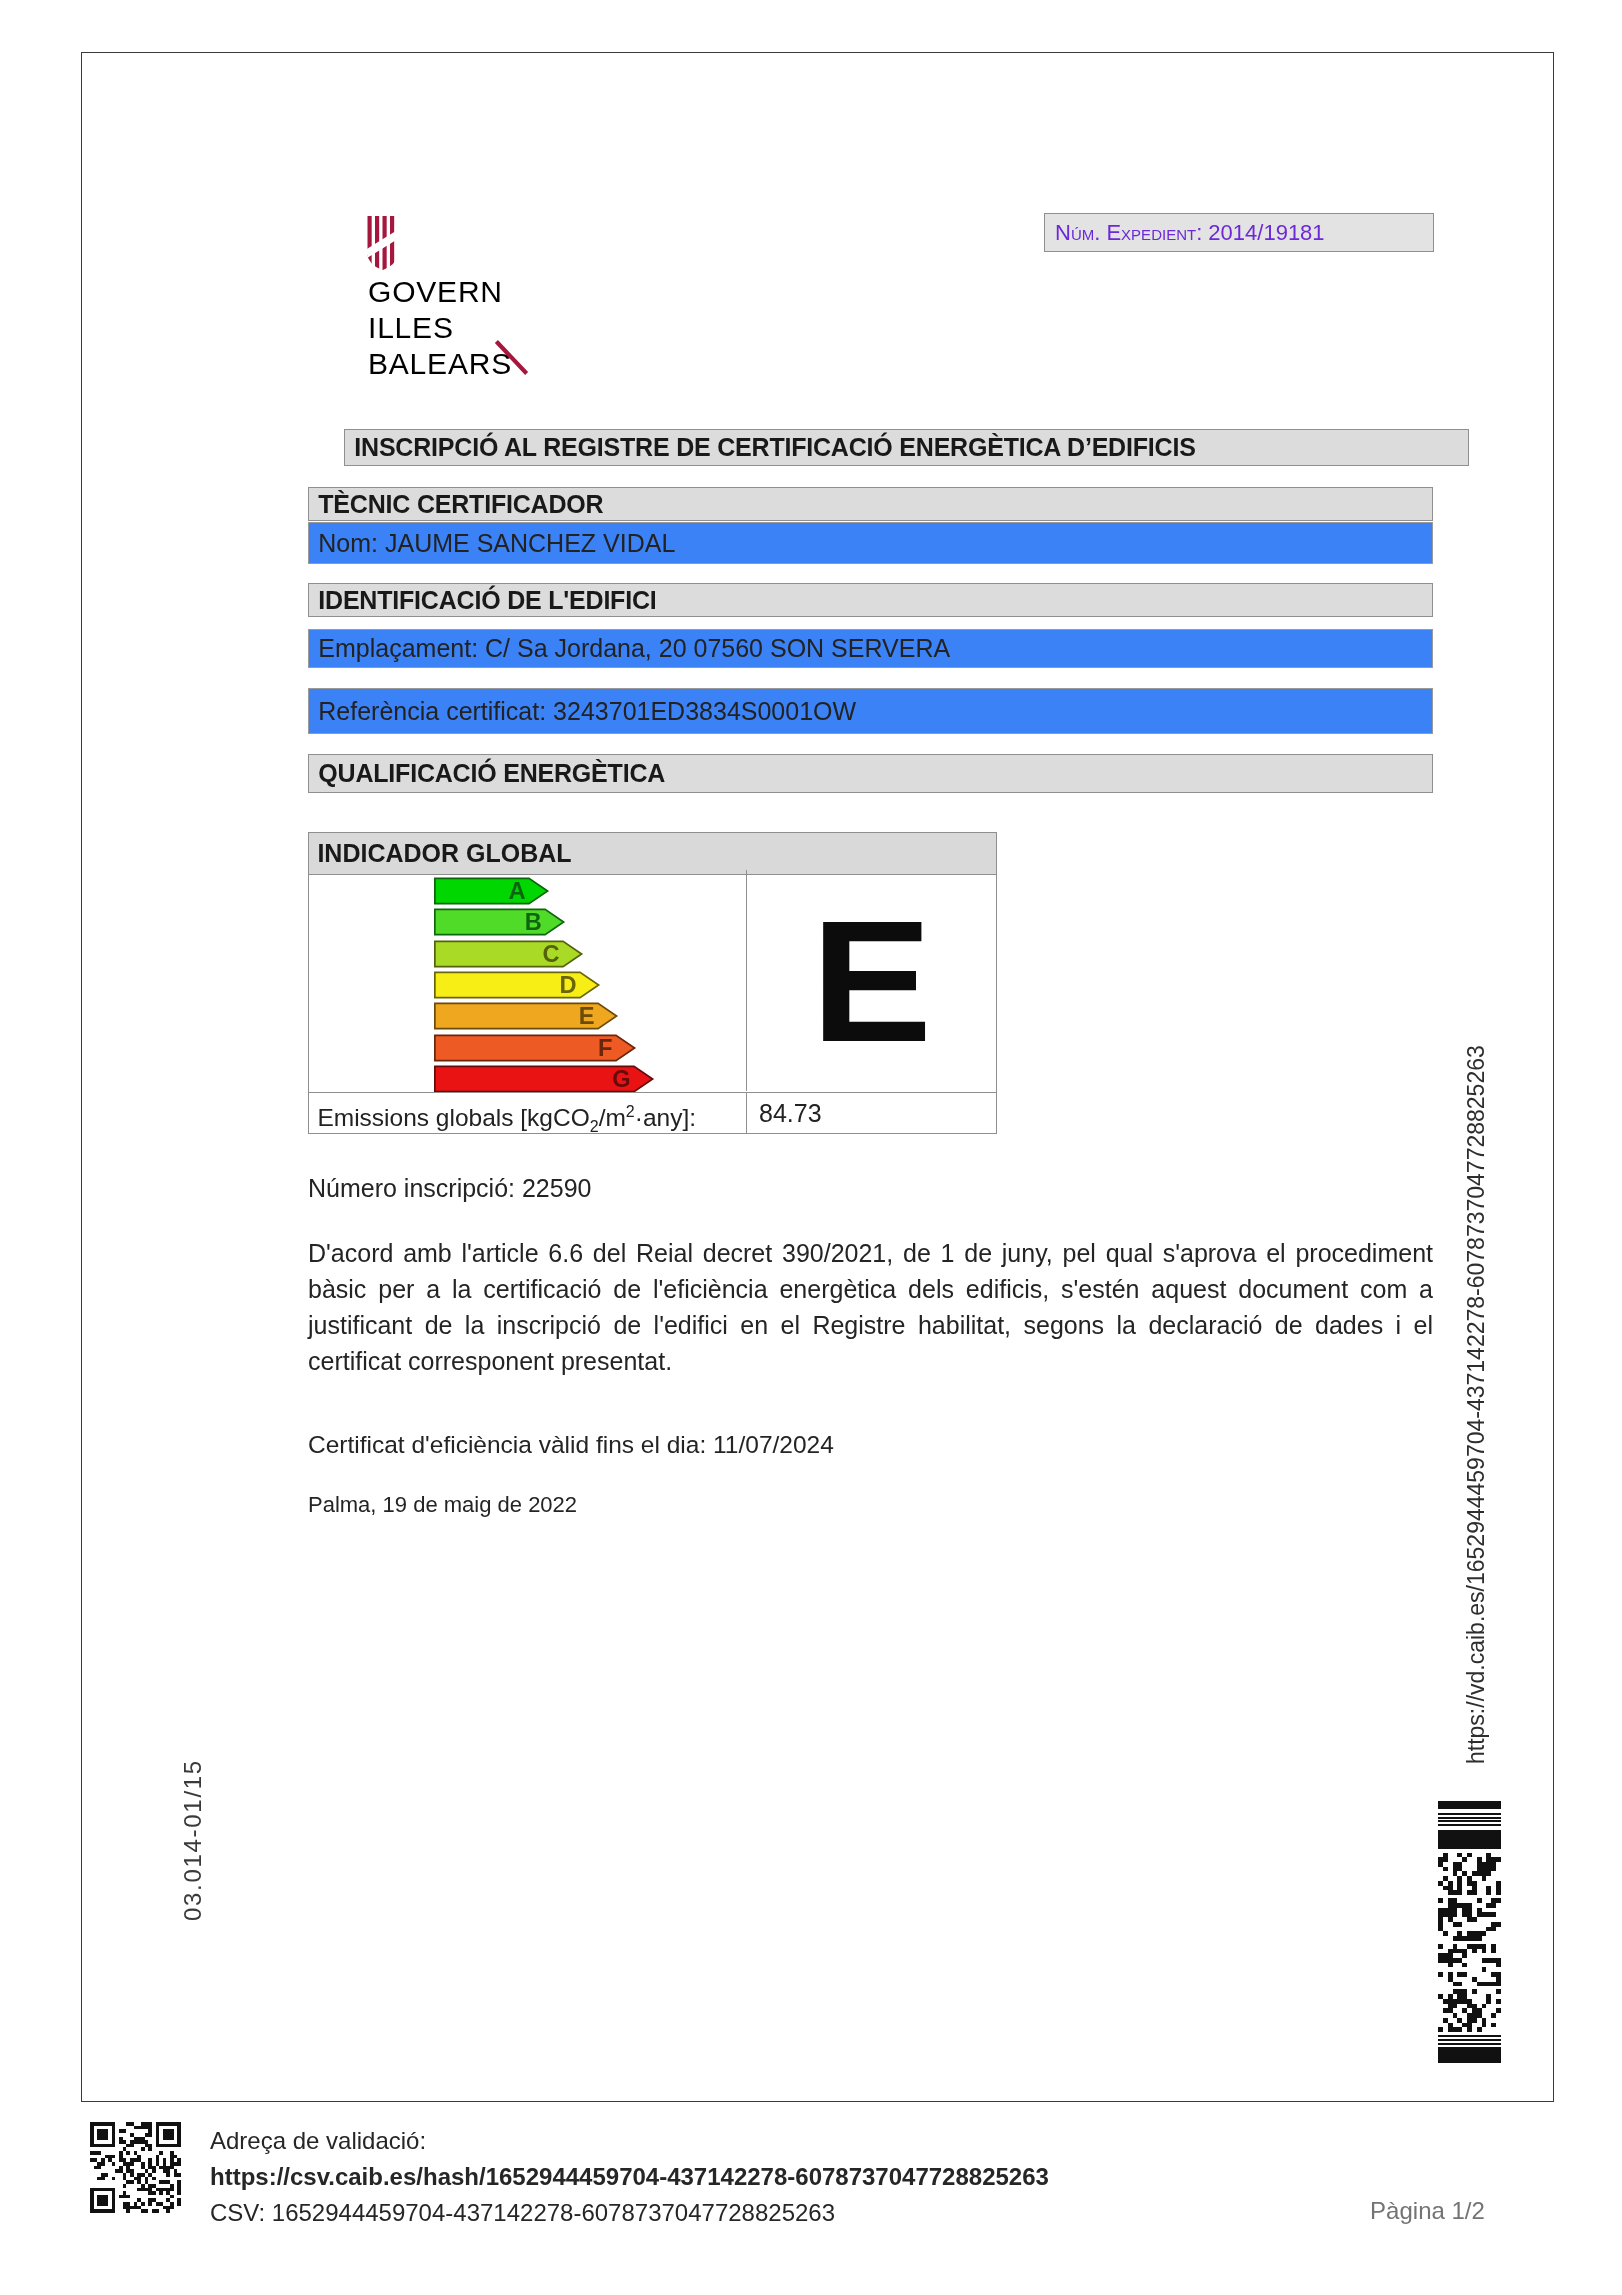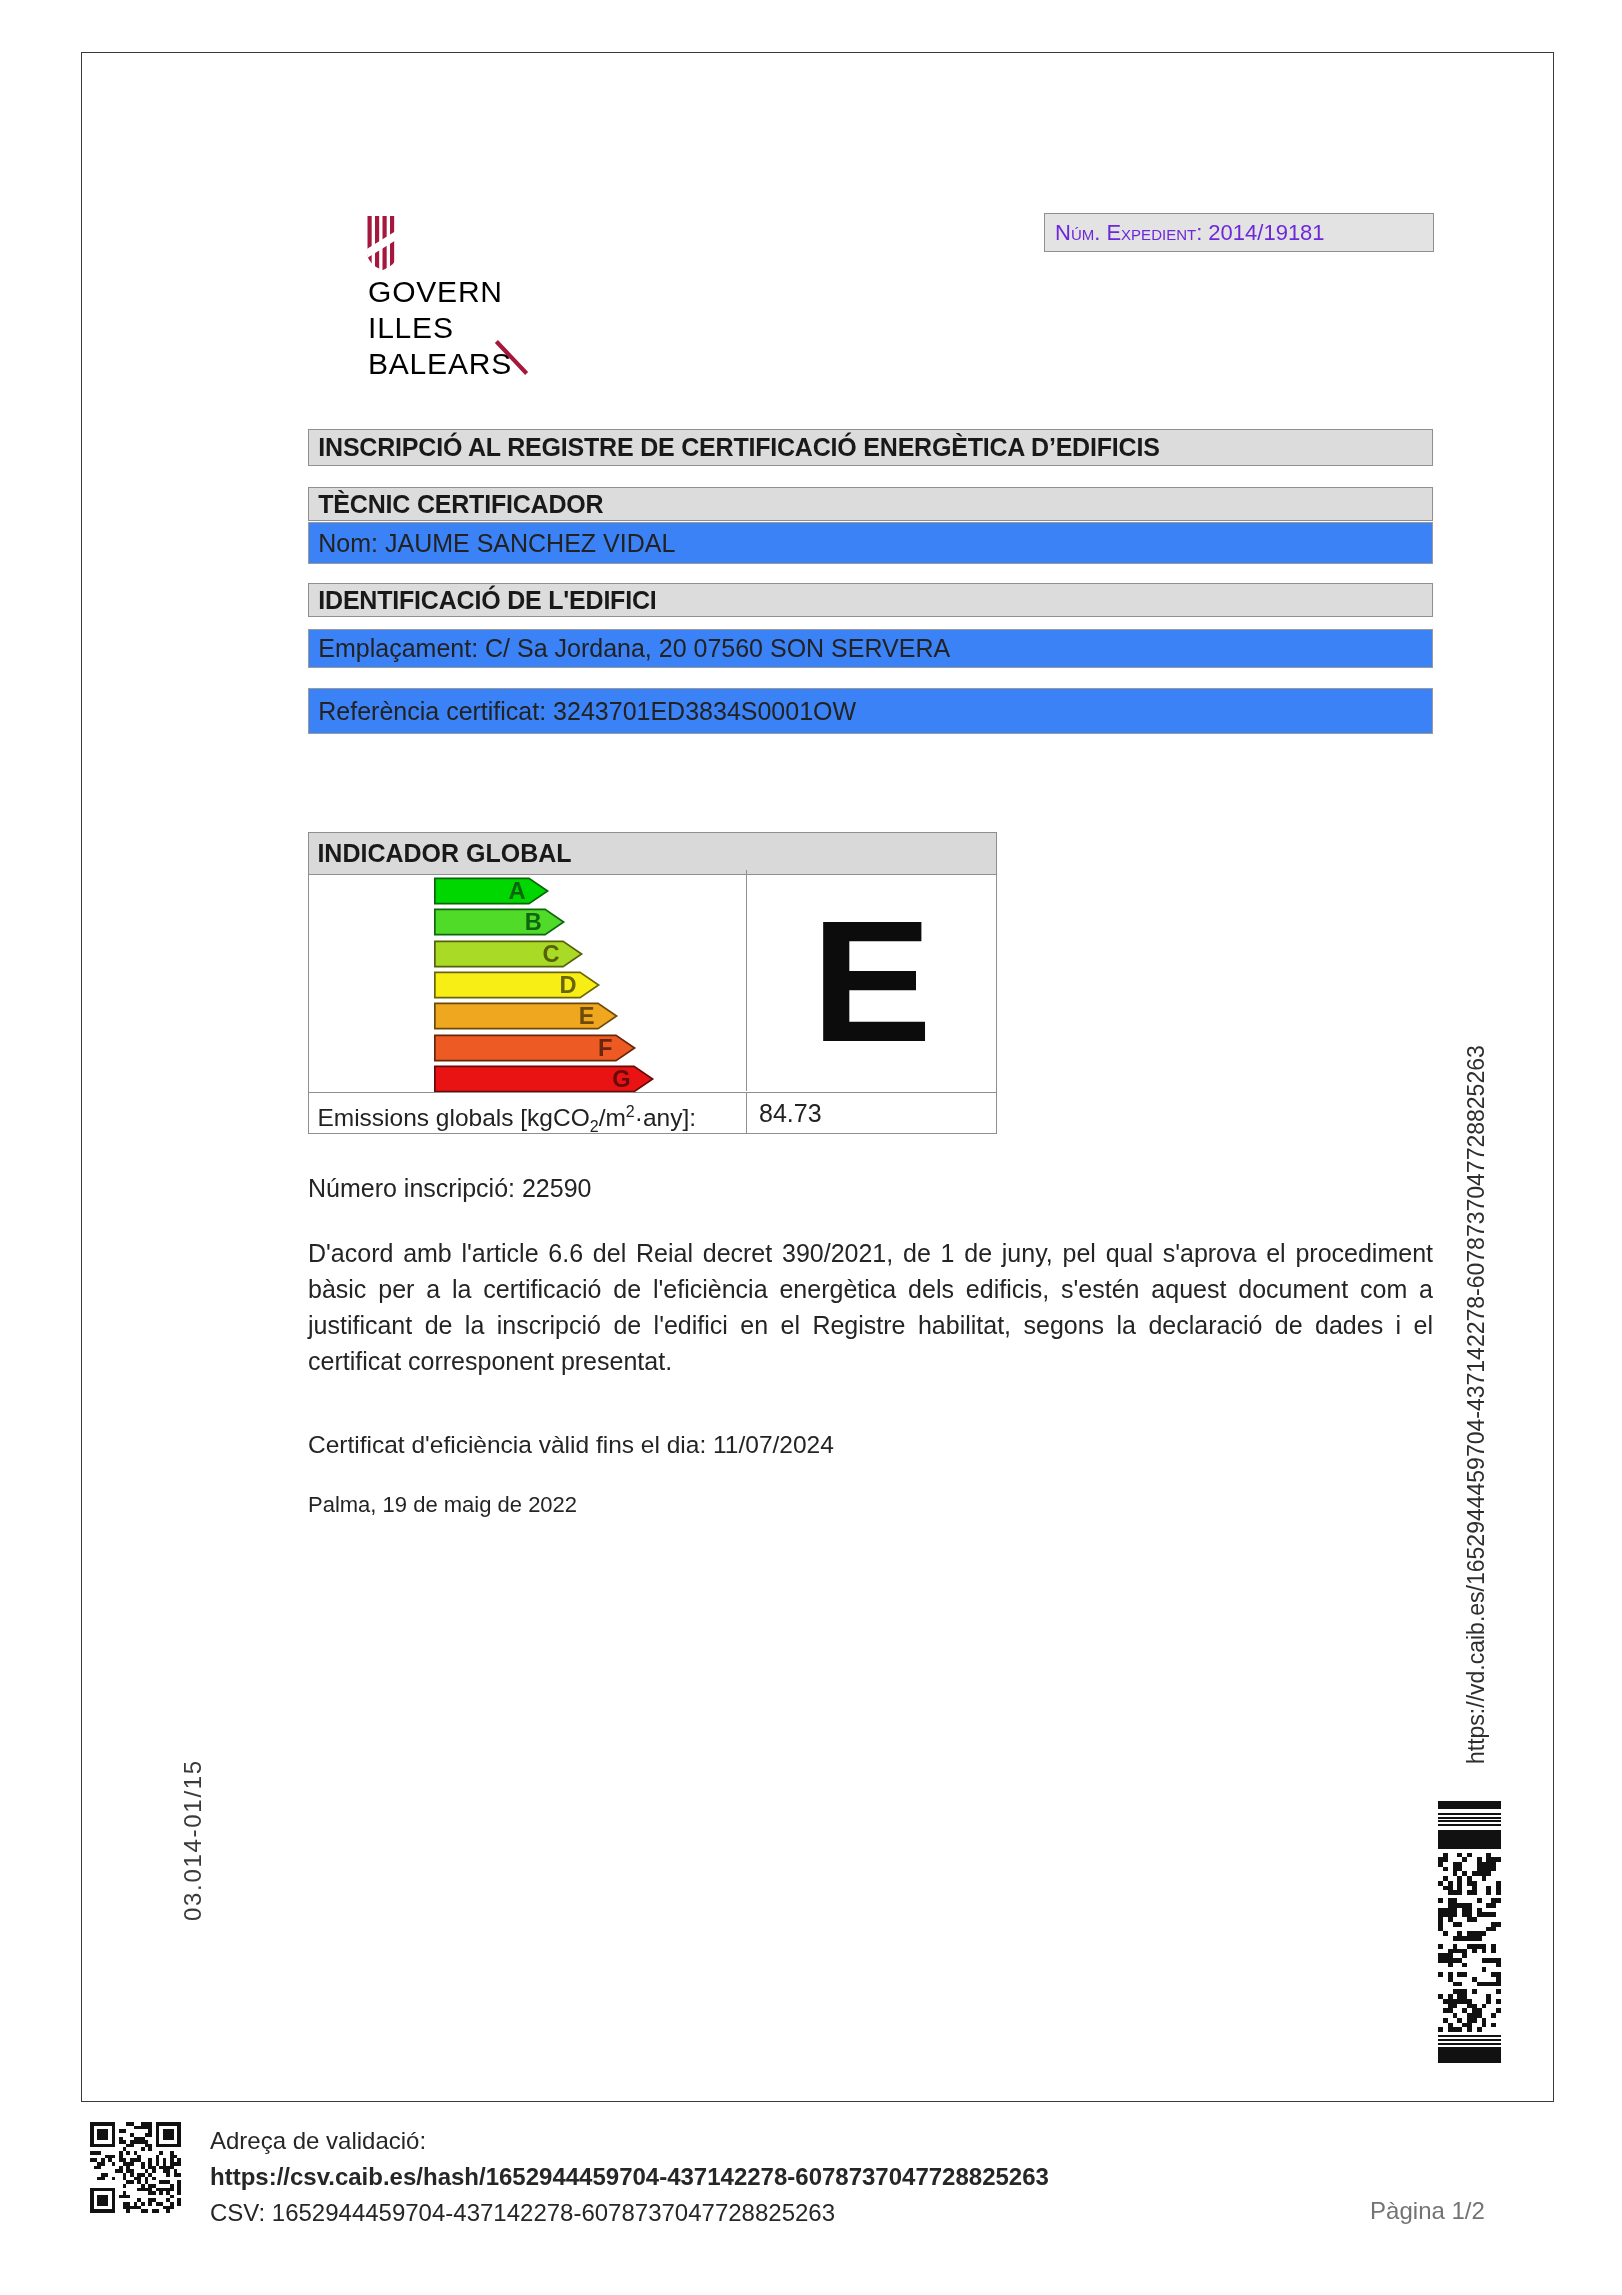--- a/index.html
+++ b/index.html
@@ -85,37 +85,40 @@
   <div class="abs" style="left:493px;top:338px;width:37px;height:39px;">
     <svg width="37" height="39" viewBox="0 0 44 46">
         <line x1="4" y1="4" x2="40" y2="42" stroke="#a5173c" stroke-width="5"></line>
       </svg>
   </div>
 
   <div class="abs exp-box">
     <span>Núm. Expedient: 2014/19181</span>
   </div>
 
-  <div class="abs bar" style="top:429px;height:37px;">
+  <div class="abs bar" style="top:429px;height:37px;margin-left:36px;">
     <span>INSCRIPCIÓ AL REGISTRE DE CERTIFICACIÓ ENERGÈTICA D’EDIFICIS</span>
   </div>
   <div class="abs bar" style="top:487px;height:34px;">
     <span>TÈCNIC CERTIFICADOR</span>
   </div>
   <div class="abs fieldbox" style="top:522px;height:42px;">
     <span>Nom: JAUME SANCHEZ VIDAL</span>
   </div>
   <div class="abs bar" style="top:583px;height:34px;">
     <span>IDENTIFICACIÓ DE L'EDIFICI</span>
   </div>
   <div class="abs fieldbox" style="top:629px;height:39px;">
     <span>Emplaçament: C/ Sa Jordana, 20 07560 SON SERVERA</span>
   </div>
   <div class="abs fieldbox" style="top:688px;height:46px;">
     <span>Referència certificat: 3243701ED3834S0001OW</span>
+  </div>
+  <div class="abs bar" style="top:754px;height:39px;">
+    <span>QUALIFICACIÓ ENERGÈTICA</span>
   </div>
 
   <div class="abs ind-table">
     <div class="ind-header">
       <span>INDICADOR GLOBAL</span>
     </div>
     <div class="ind-body">
       <div id="scale-rows">
           <svg width="117" height="28" viewBox="0 0 138 33">
             <polygon points="1,1.5 112,1.5 134,16.5 112,31.5 1,31.5" fill="#00d600" stroke="#0a660a" stroke-width="2"></polygon>

